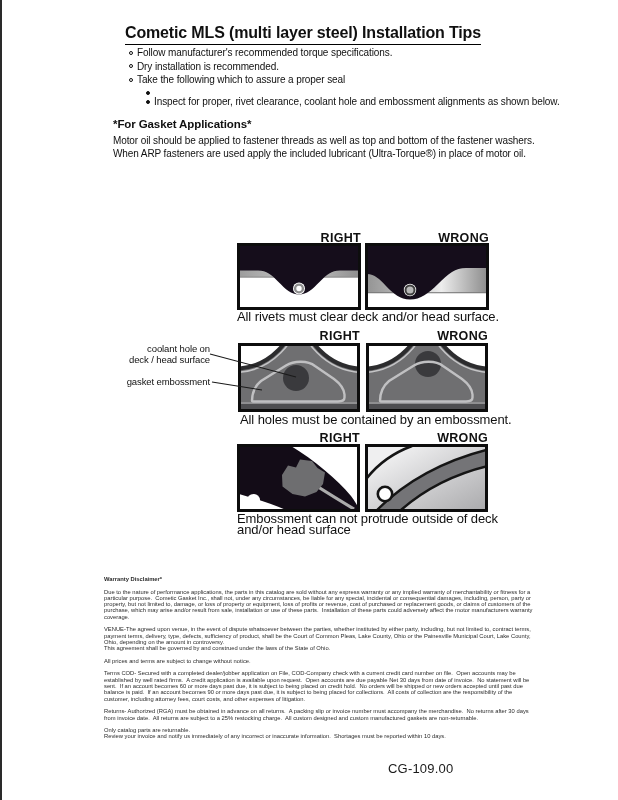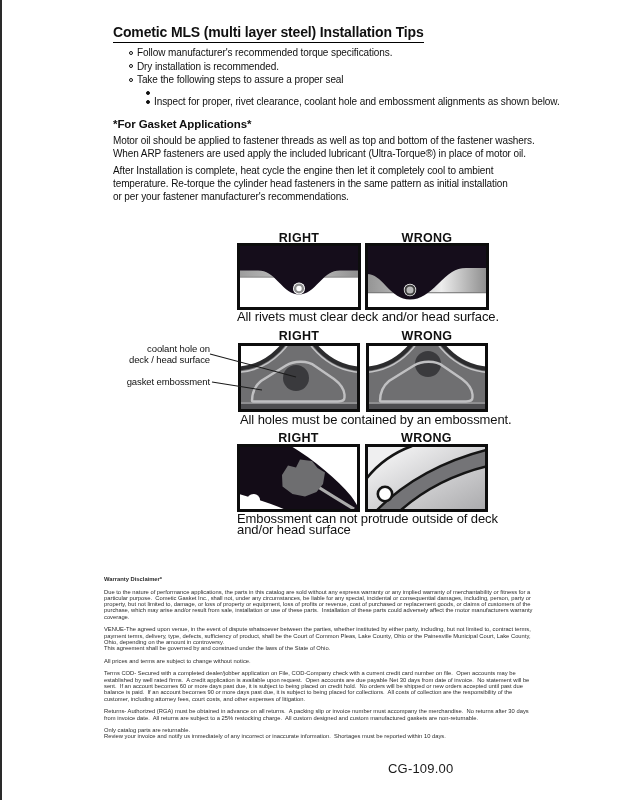--- a/index.html
+++ b/index.html
@@ -4,36 +4,36 @@
 <style>
   * { margin:0; padding:0; box-sizing:border-box; }
   html,body { background:#ffffff; }
   body { font-family:"Liberation Sans", sans-serif; color:#101010; }
   .page { position:relative; width:618px; height:800px; background:#ffffff; overflow:hidden; }
   .abs { position:absolute; }
   .pre { white-space:pre-wrap; }
 
   .edge-line { left:0; top:0; width:1.5px; height:800px; background:#2a2a2a; }
 
-  .doc-title { left:113px; top:24px; font-size:14px; font-weight:bold; letter-spacing:-0.15px;
+  .doc-title { left:125px; top:24px; font-size:16px; font-weight:bold; letter-spacing:-0.15px;
                border-bottom:1.5px solid #000; padding-bottom:2px; }
 
   .bullets { left:106px; top:46px; width:440px; font-size:10px; letter-spacing:-0.1px;margin-left:23px; }
   .bullet-row { display:flex; line-height:13.6px; }
   .bullet-row.sub { margin-left:17px; }
   .bullet-glyph { width:4px; height:4px; border:1px solid #111; border-radius:50%; margin:4.6px 4px 0 0; flex:none; }
   .bullet-glyph.solid { background:#111; border-color:#111; }
 
   .diesel-heading { left:113px; top:118px; font-size:11.5px; font-weight:bold; letter-spacing:-0.1px; }
   .body-para { left:113px; width:430px; font-size:10px; letter-spacing:-0.1px; line-height:13.2px; }
   .p1 { top:134px; }
   .p2 { top:164px; }
   .p3 { top:209px; }
 
-  .rw-header { width:124px; text-align:center; font-size:12.5px; font-weight:bold; letter-spacing:0.3px; }
+  .rw-header { width:124px; text-align:right; font-size:12.5px; font-weight:bold; letter-spacing:0.3px; }
   .caption { font-size:13px; letter-spacing:-0.1px; line-height:10.8px; }
 
   .diag-label { left:102px; width:108px; text-align:right; font-size:9.5px; line-height:11px; letter-spacing:-0.1px; }
 
   .legal { left:104px; top:576px; width:429px; font-size:5.8px; line-height:6.3px; color:#2b2b2b; }
   .legal-heading { font-weight:bold; margin-bottom:6.3px; }
   .legal p { margin-bottom:6.3px; white-space:pre-wrap; }
 
   .page-code { left:388px; top:761px; font-size:13px; letter-spacing:0.2px; color:#1a1a1a; }
 
@@ -52,37 +52,34 @@
     <div class="bullet-row">
       <span class="bullet-glyph"></span>
       <span class="pre">Follow manufacturer's recommended torque specifications.</span>
     </div>
     <div class="bullet-row">
       <span class="bullet-glyph"></span>
       <span class="pre">Dry installation is recommended.</span>
     </div>
     <div class="bullet-row">
       <span class="bullet-glyph"></span>
-      <span class="pre">Take the following steps to assure a proper seal</span>
+      <span class="pre">Take the following which to assure a proper seal</span>
     </div>
     <div class="bullet-row sub">
       <span class="bullet-glyph solid"></span>
     </div>
     <div class="bullet-row sub">
       <span class="bullet-glyph solid"></span>
       <span class="pre">Inspect for proper, rivet clearance, coolant hole and embossment alignments as shown below.</span>
     </div>
   </div>
 
   <div class="abs diesel-heading">*For Gasket Applications*</div>
   <div class="abs body-para p1 pre">Motor oil should be applied to fastener threads as well as top and bottom of the fastener washers.
 When ARP fasteners are used apply the included lubricant (Ultra-Torque®) in place of motor oil.</div>
-  <div class="abs body-para p2 pre">After Installation is complete, heat cycle the engine then let it completely cool to ambient
-temperature. Re-torque the cylinder head fasteners in the same pattern as initial installation
-or per your fastener manufacturer's recommendations.</div>
 
   <div class="abs rw-header" style="left:237px; top:231px;">RIGHT</div>
   <div class="abs rw-header" style="left:365px; top:231px;">WRONG</div>
 
   <svg class="abs" style="left:237px; top:243px;" width="124" height="67" viewBox="0 0 124 67">
     <defs>
       <linearGradient id="g1r" x1="0" y1="0" x2="1" y2="0">
         <stop offset="0" stop-color="#9c9c9c"></stop>
           <stop offset="0.5" stop-color="#cbcbcb"></stop>
           <stop offset="1" stop-color="#8f8f8f"></stop>

